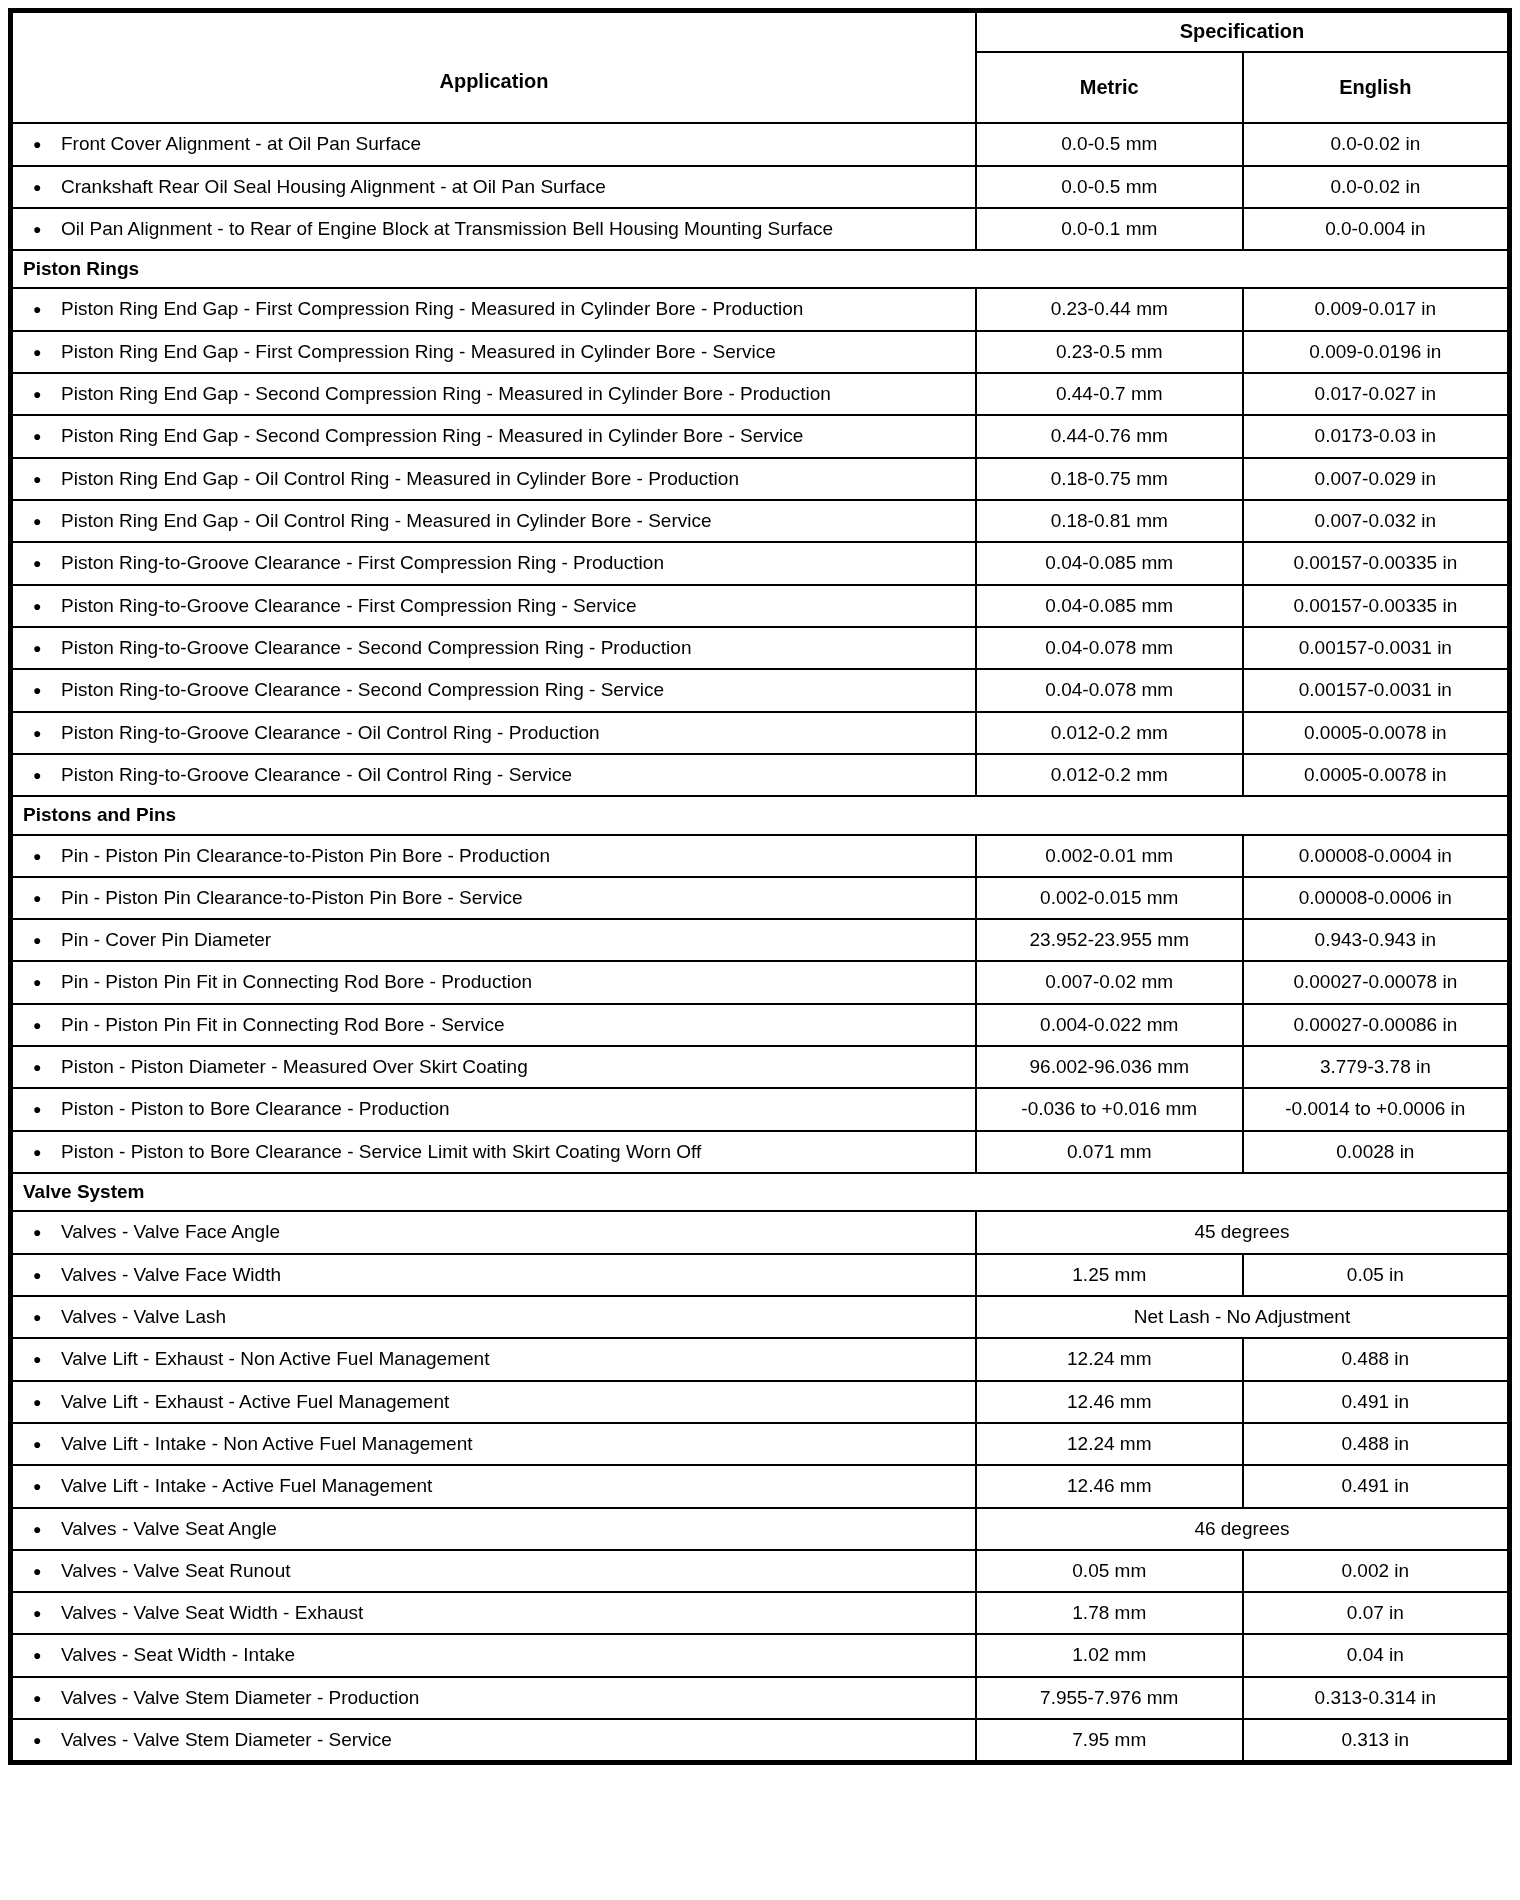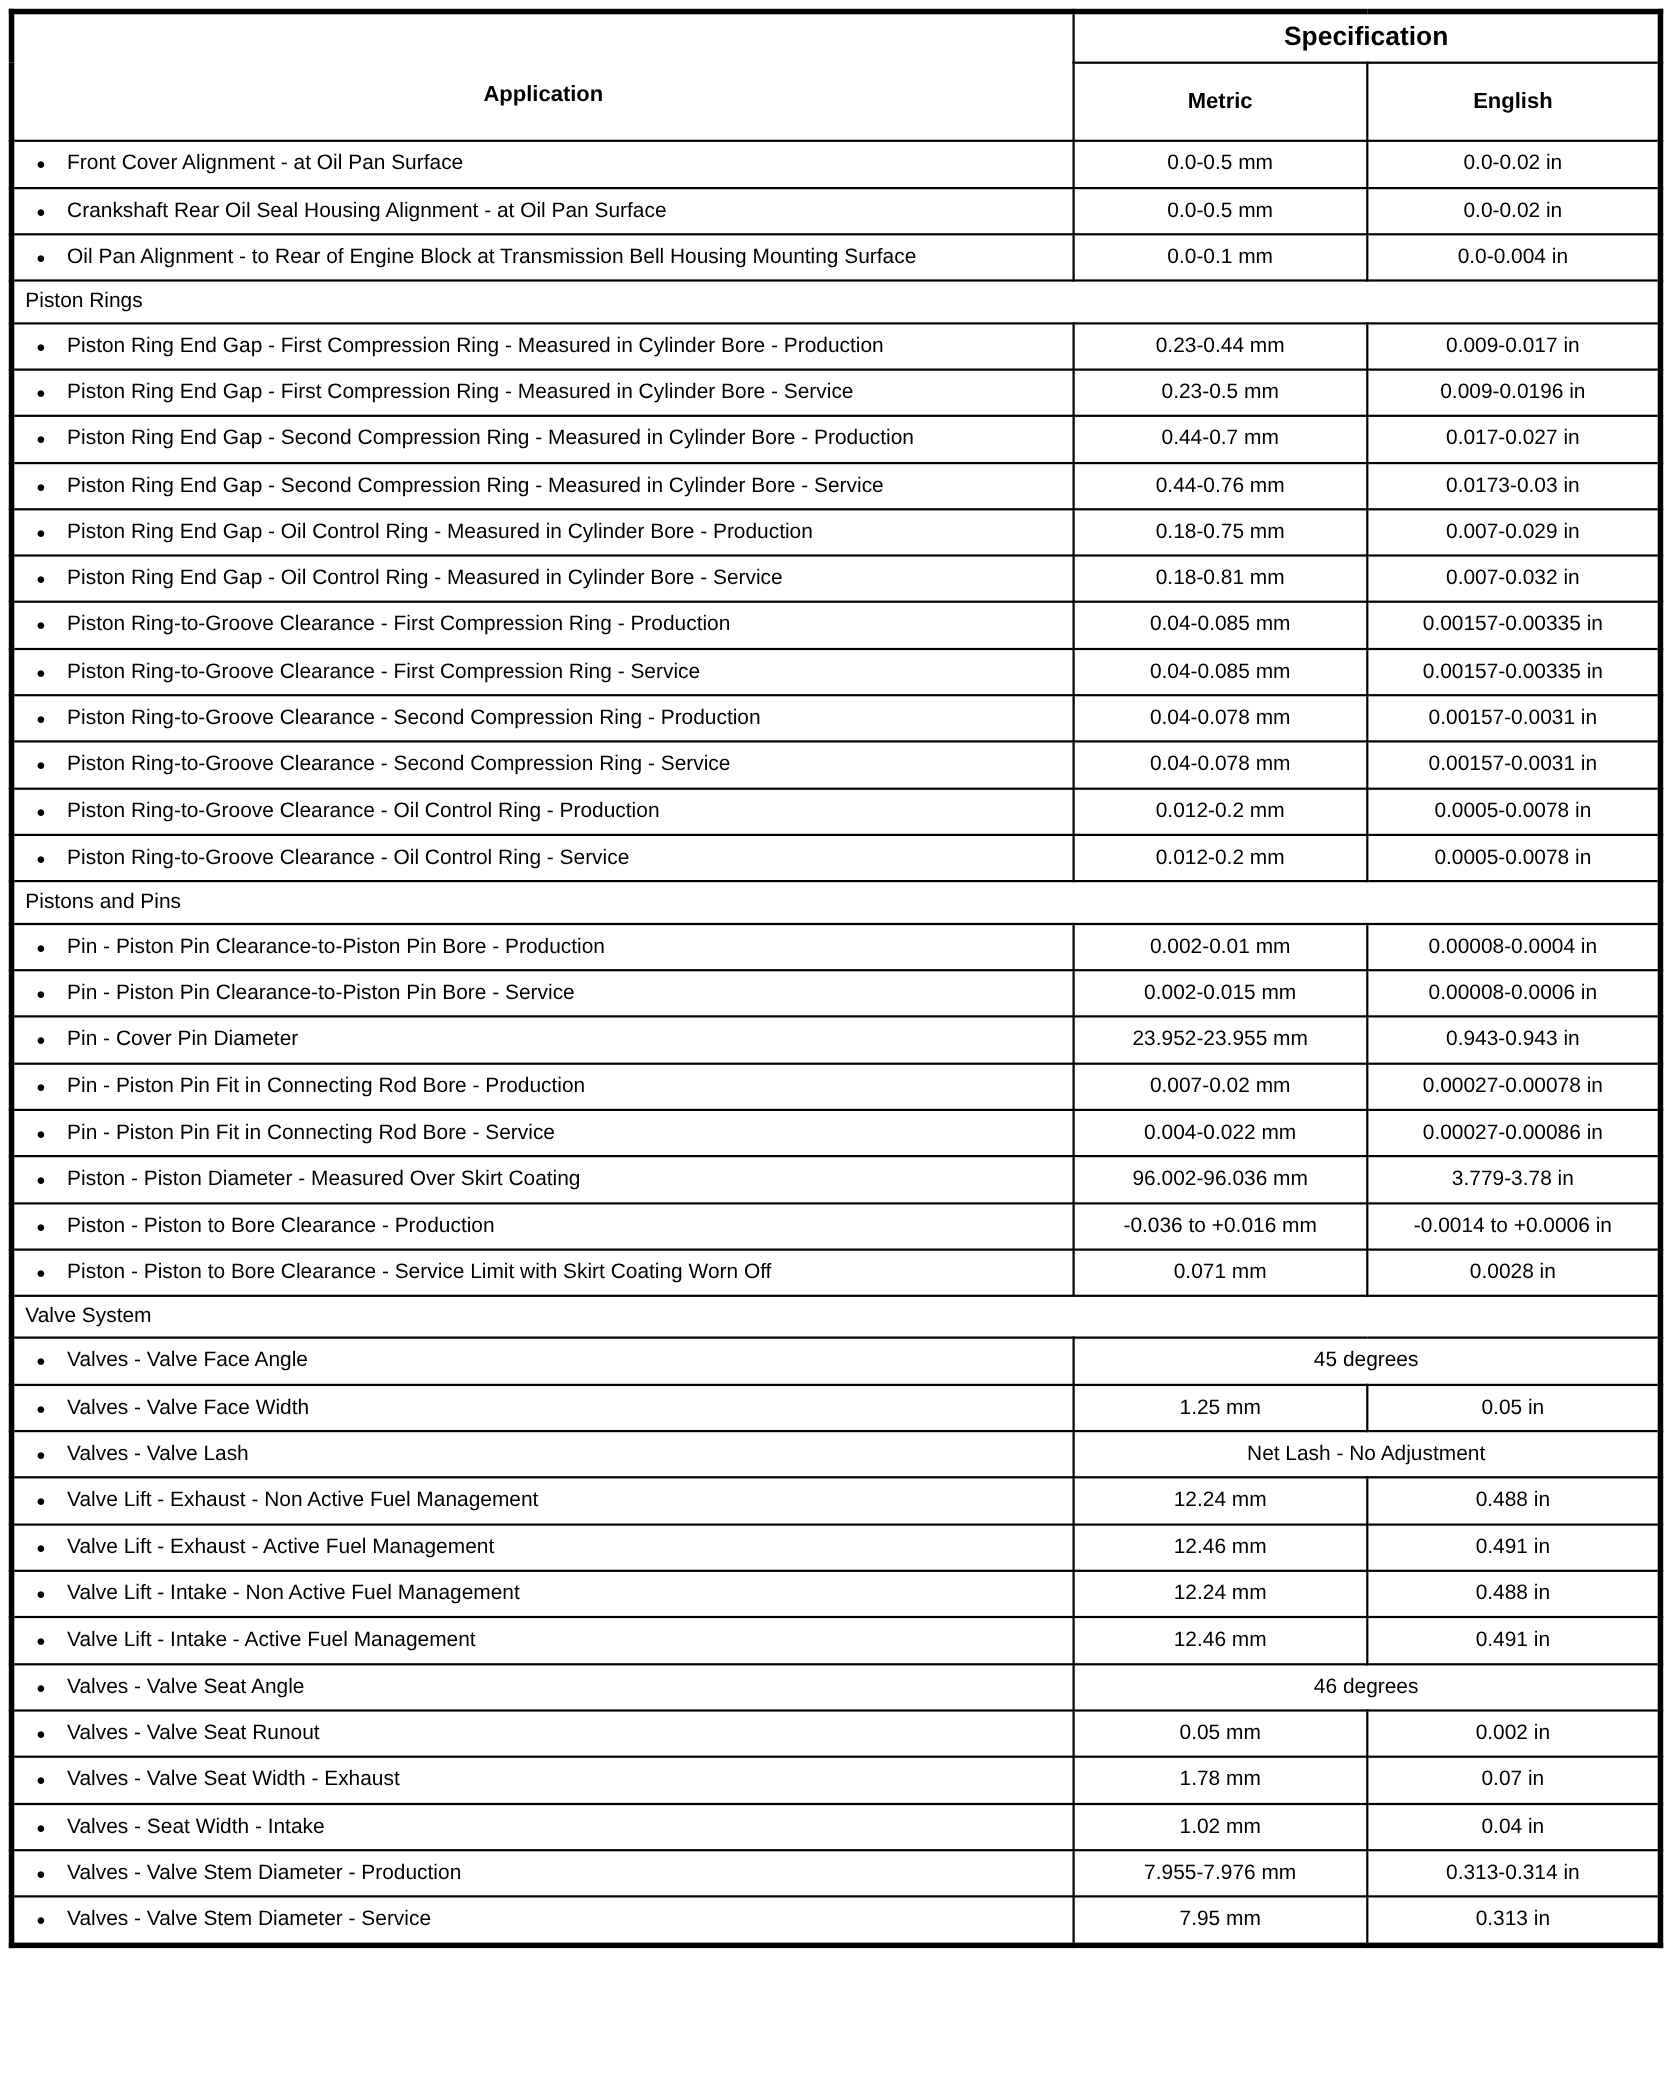--- a/index.html
+++ b/index.html
@@ -36,21 +36,21 @@
     font-weight: bold;
     text-align: center;
     padding: 7px 6px;
   }
   th.app-header {
     vertical-align: bottom;
     padding-bottom: 28px;
     font-size: 20px;
   }
   th.spec-header {
-    font-size: 24px;
+    font-size: 20px;
     padding: 6px;
   }
   th.sub-header {
     font-size: 20px;
     padding: 22px;
   }
   td.app-cell {
     text-align: left;
     padding: 8px 10px 8px 18px;
   }
@@ -67,20 +67,21 @@
   .app-text {
     flex: 1 1 auto;
   }
   td.val-cell {
     text-align: center;
     padding: 8px 4px;
   }
   td.section-cell {
     text-align: left;
     padding: 6px 6px 6px 10px;
+    font-weight: bold;
   }
 </style>
 </head>
 <body>
 
 <div class="page">
   <table class="spec-table">
     <colgroup>
       <col style="width:64.4%">
       <col style="width:17.8%">

